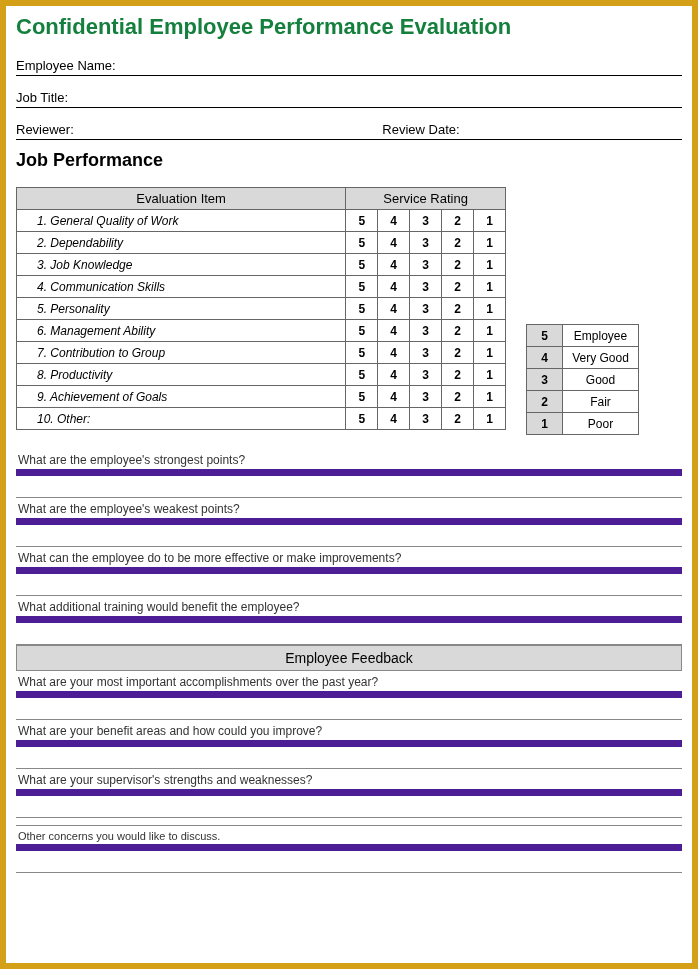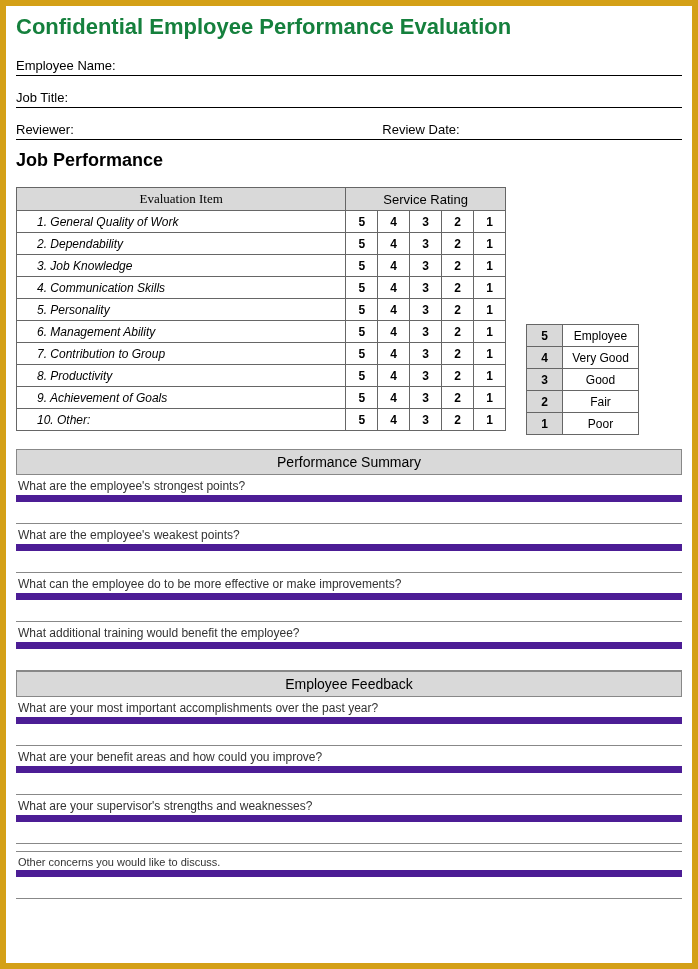--- a/index.html
+++ b/index.html
@@ -50,21 +50,21 @@
     border: 1px solid #666;
     padding: 3px 4px;
     height: 22px;
   }
   .eval-table thead th {
     background: #d9d9d9;
     font-weight: normal;
     font-size: 13px;
     text-align: center;
   }
-  .eval-table .item-col-head { width: 330px; font-family: Liberation Serif, serif; }
+  .eval-table .item-col-head { width: 330px; }
   .eval-table .item-cell { text-align: left; padding-left: 20px; font-style: italic; }
   .eval-table .rating-cell {
     text-align: center;
     font-weight: bold;
     width: 32px;
   }
   .legend-wrap {
     display: flex;
     align-items: flex-end;
     height: 248px;
@@ -244,21 +244,20 @@
           <tr>
             <td class="num-cell">1</td>
             <td class="label-cell">Poor</td>
           </tr>
         </tbody>
     </table>
   </div>
 </div>
 
 <div class="bar-section">
-  <div class="bar-header">Performance Summary</div>
   <div class="question-row">What are the employee's strongest points?</div>
   <div class="answer-row"></div>
   <div class="question-row">What are the employee's weakest points?</div>
   <div class="answer-row"></div>
   <div class="question-row">What can the employee do to be more effective or make improvements?</div>
   <div class="answer-row"></div>
   <div class="question-row">What additional training would benefit the employee?</div>
   <div class="answer-row"></div>
 </div>
 

